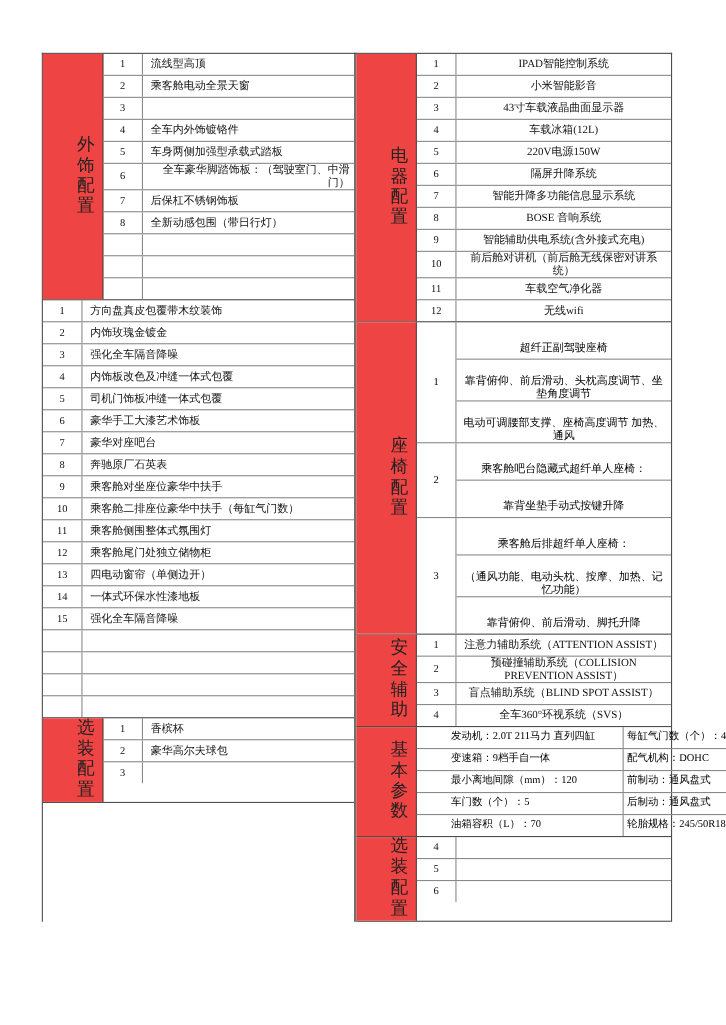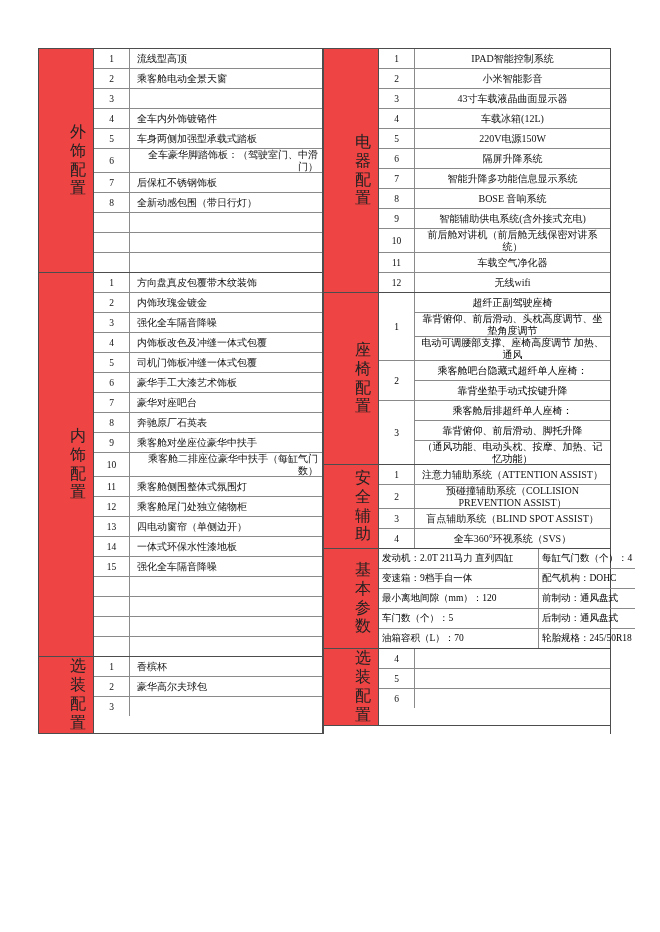--- a/index.html
+++ b/index.html
@@ -125,20 +125,21 @@
   .sline {
     min-height: 19px;
     display: flex;
     align-items: center;
     justify-content: center;
     text-align: center;
     font-size: 10px;
     line-height: 1.15;
     padding: 0 3px;
     border-bottom: 1px solid #8a8a8a;
+    margin-top: 14px;
   }
   .sline:last-child { border-bottom: none; text-align: center; }
 
   
   .prow {
     display: flex;
     flex-direction: row;
     align-items: stretch;
     border-bottom: 1px solid #8a8a8a;
     min-height: 19px;
@@ -149,20 +150,21 @@
     align-items: center;
     font-size: 9.5px;
     line-height: 1.15;
     padding: 0 3px;
     white-space: nowrap;
   }
   .pcell.a {
     width: 153px;
     flex: 0 0 153px;
     border-right: 1px solid #8a8a8a;
+    margin-left: 28px;
   }
   .pcell.b { flex: 1 1 auto; }
 </style>
 </head>
 <body>
 
 <div class="page">
   <div class="sheet">
 
     <div class="halftable left" style="border-right: 1.6px solid rgb(77, 77, 77);">
@@ -212,23 +214,20 @@
               <div class="txt l"></div>
             </div>
           <div class="r">
               <div class="num"></div>
               <div class="txt l"></div>
             </div>
         </div>
       </div>
 
       <div class="blk">
-        <div class="lbl">
-          <span>内饰配置</span>
-        </div>
         <div class="rows">
           <div class="r">
               <div class="num">1</div>
               <div class="txt l">方向盘真皮包覆带木纹装饰</div>
             </div>
           <div class="r">
               <div class="num">2</div>
               <div class="txt l">内饰玫瑰金镀金</div>
             </div>
           <div class="r">
@@ -399,22 +398,22 @@
             <div class="seatnum">2</div>
             <div class="seatlines">
               <div class="sline">乘客舱吧台隐藏式超纤单人座椅：</div>
               <div class="sline">靠背坐垫手动式按键升降</div>
             </div>
           </div>
           <div class="seatgrp">
             <div class="seatnum">3</div>
             <div class="seatlines">
               <div class="sline">乘客舱后排超纤单人座椅：</div>
+              <div class="sline">（通风功能、电动头枕、按摩、加热、记忆功能）</div>
               <div class="sline">靠背俯仰、前后滑动、脚托升降</div>
-              <div class="sline">（通风功能、电动头枕、按摩、加热、记忆功能）</div>
             </div>
           </div>
         </div>
       </div>
 
       <div class="blk">
         <div class="lbl">
           <span>安全辅助</span>
         </div>
         <div class="rows">

